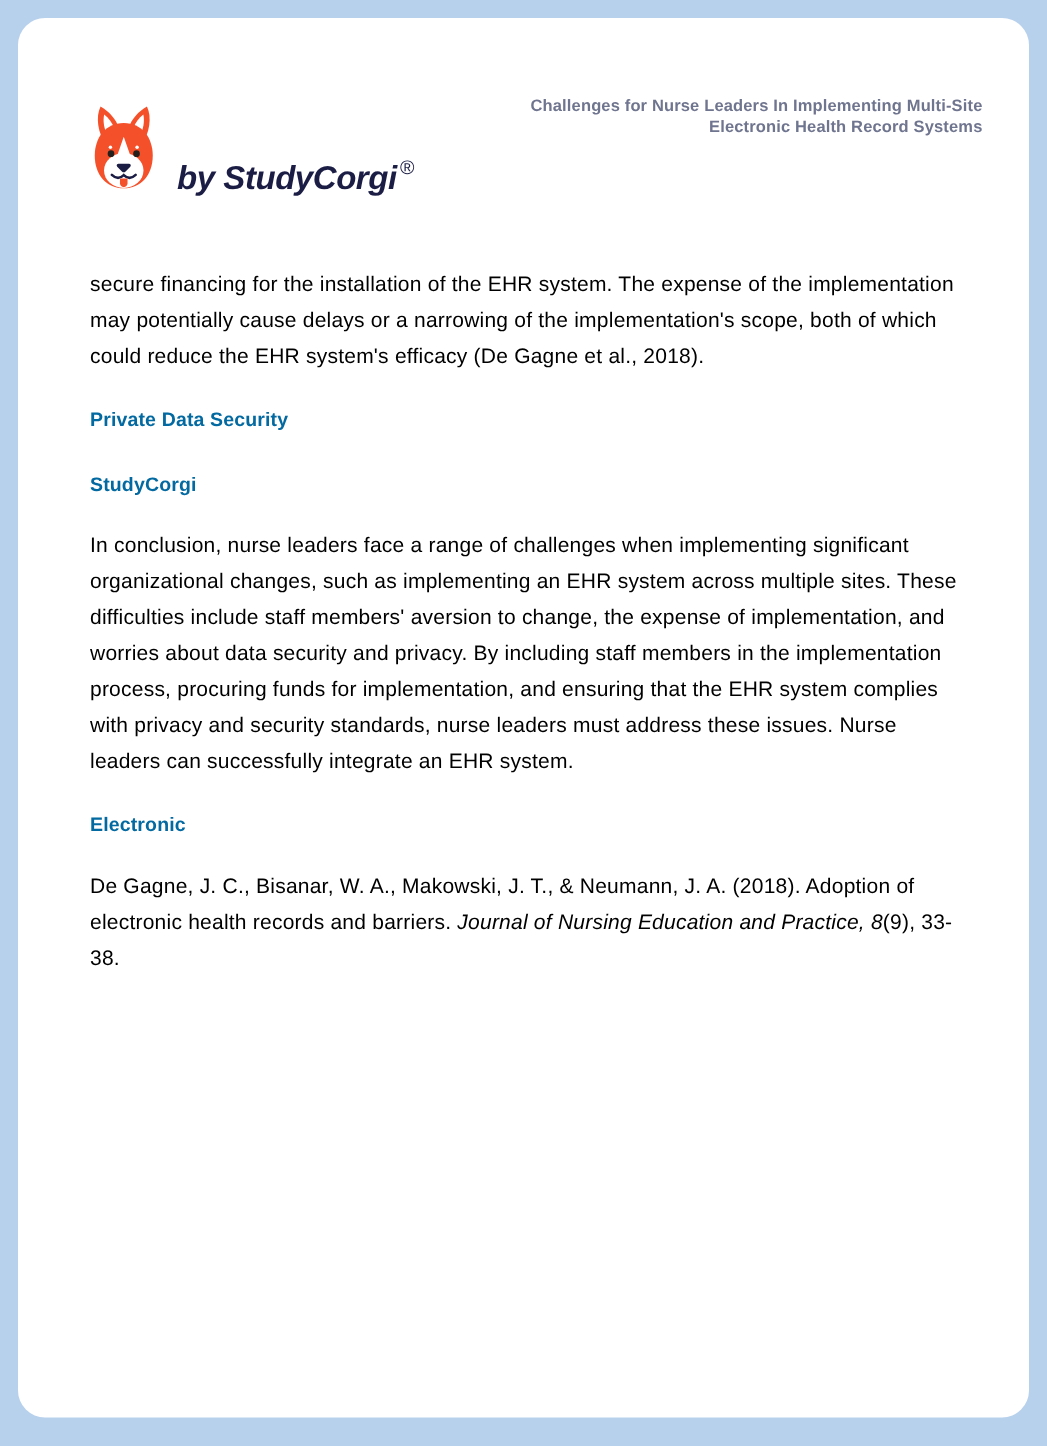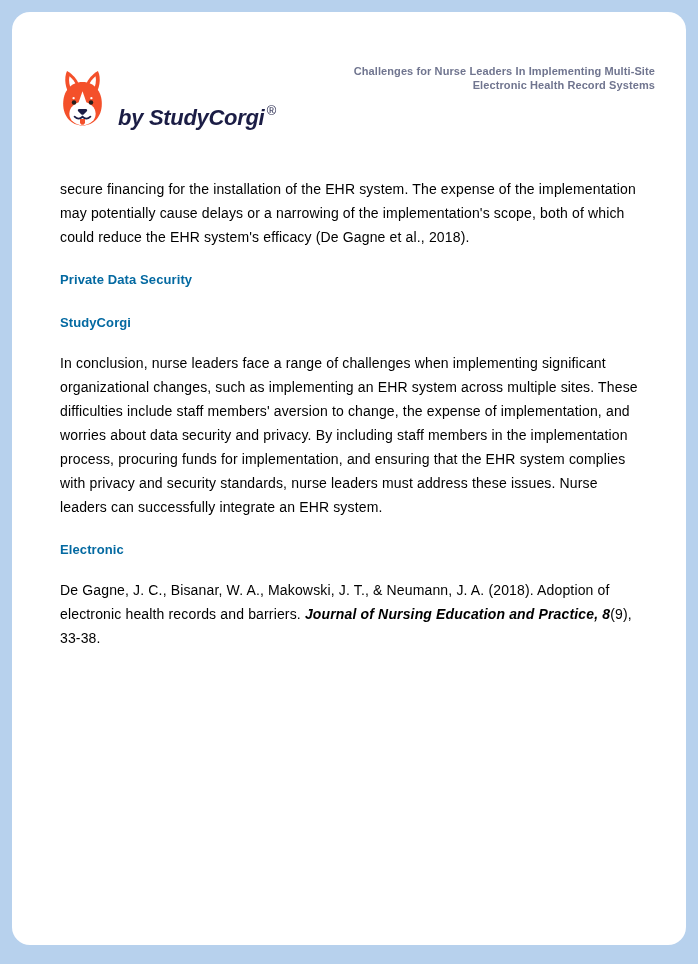--- a/index.html
+++ b/index.html
@@ -83,21 +83,21 @@
     margin: 0 0 19px 0;
   }
   .content h2 {
     font-size: 13px;
     line-height: 24px;
     font-weight: 700;
     color: #0369a1;
     letter-spacing: 0.1px;
     margin: 19px 0 16px 0;
   }
-  .it { font-style: italic; font-weight: bold; }
+  .it { font-style: italic; }
 </style>
 </head>
 <body>
 
 <div class="card">
 
   <a class="brand">
     <span>
       <svg class="corgi" viewBox="0 0 46 60" xmlns="http://www.w3.org/2000/svg">
 

